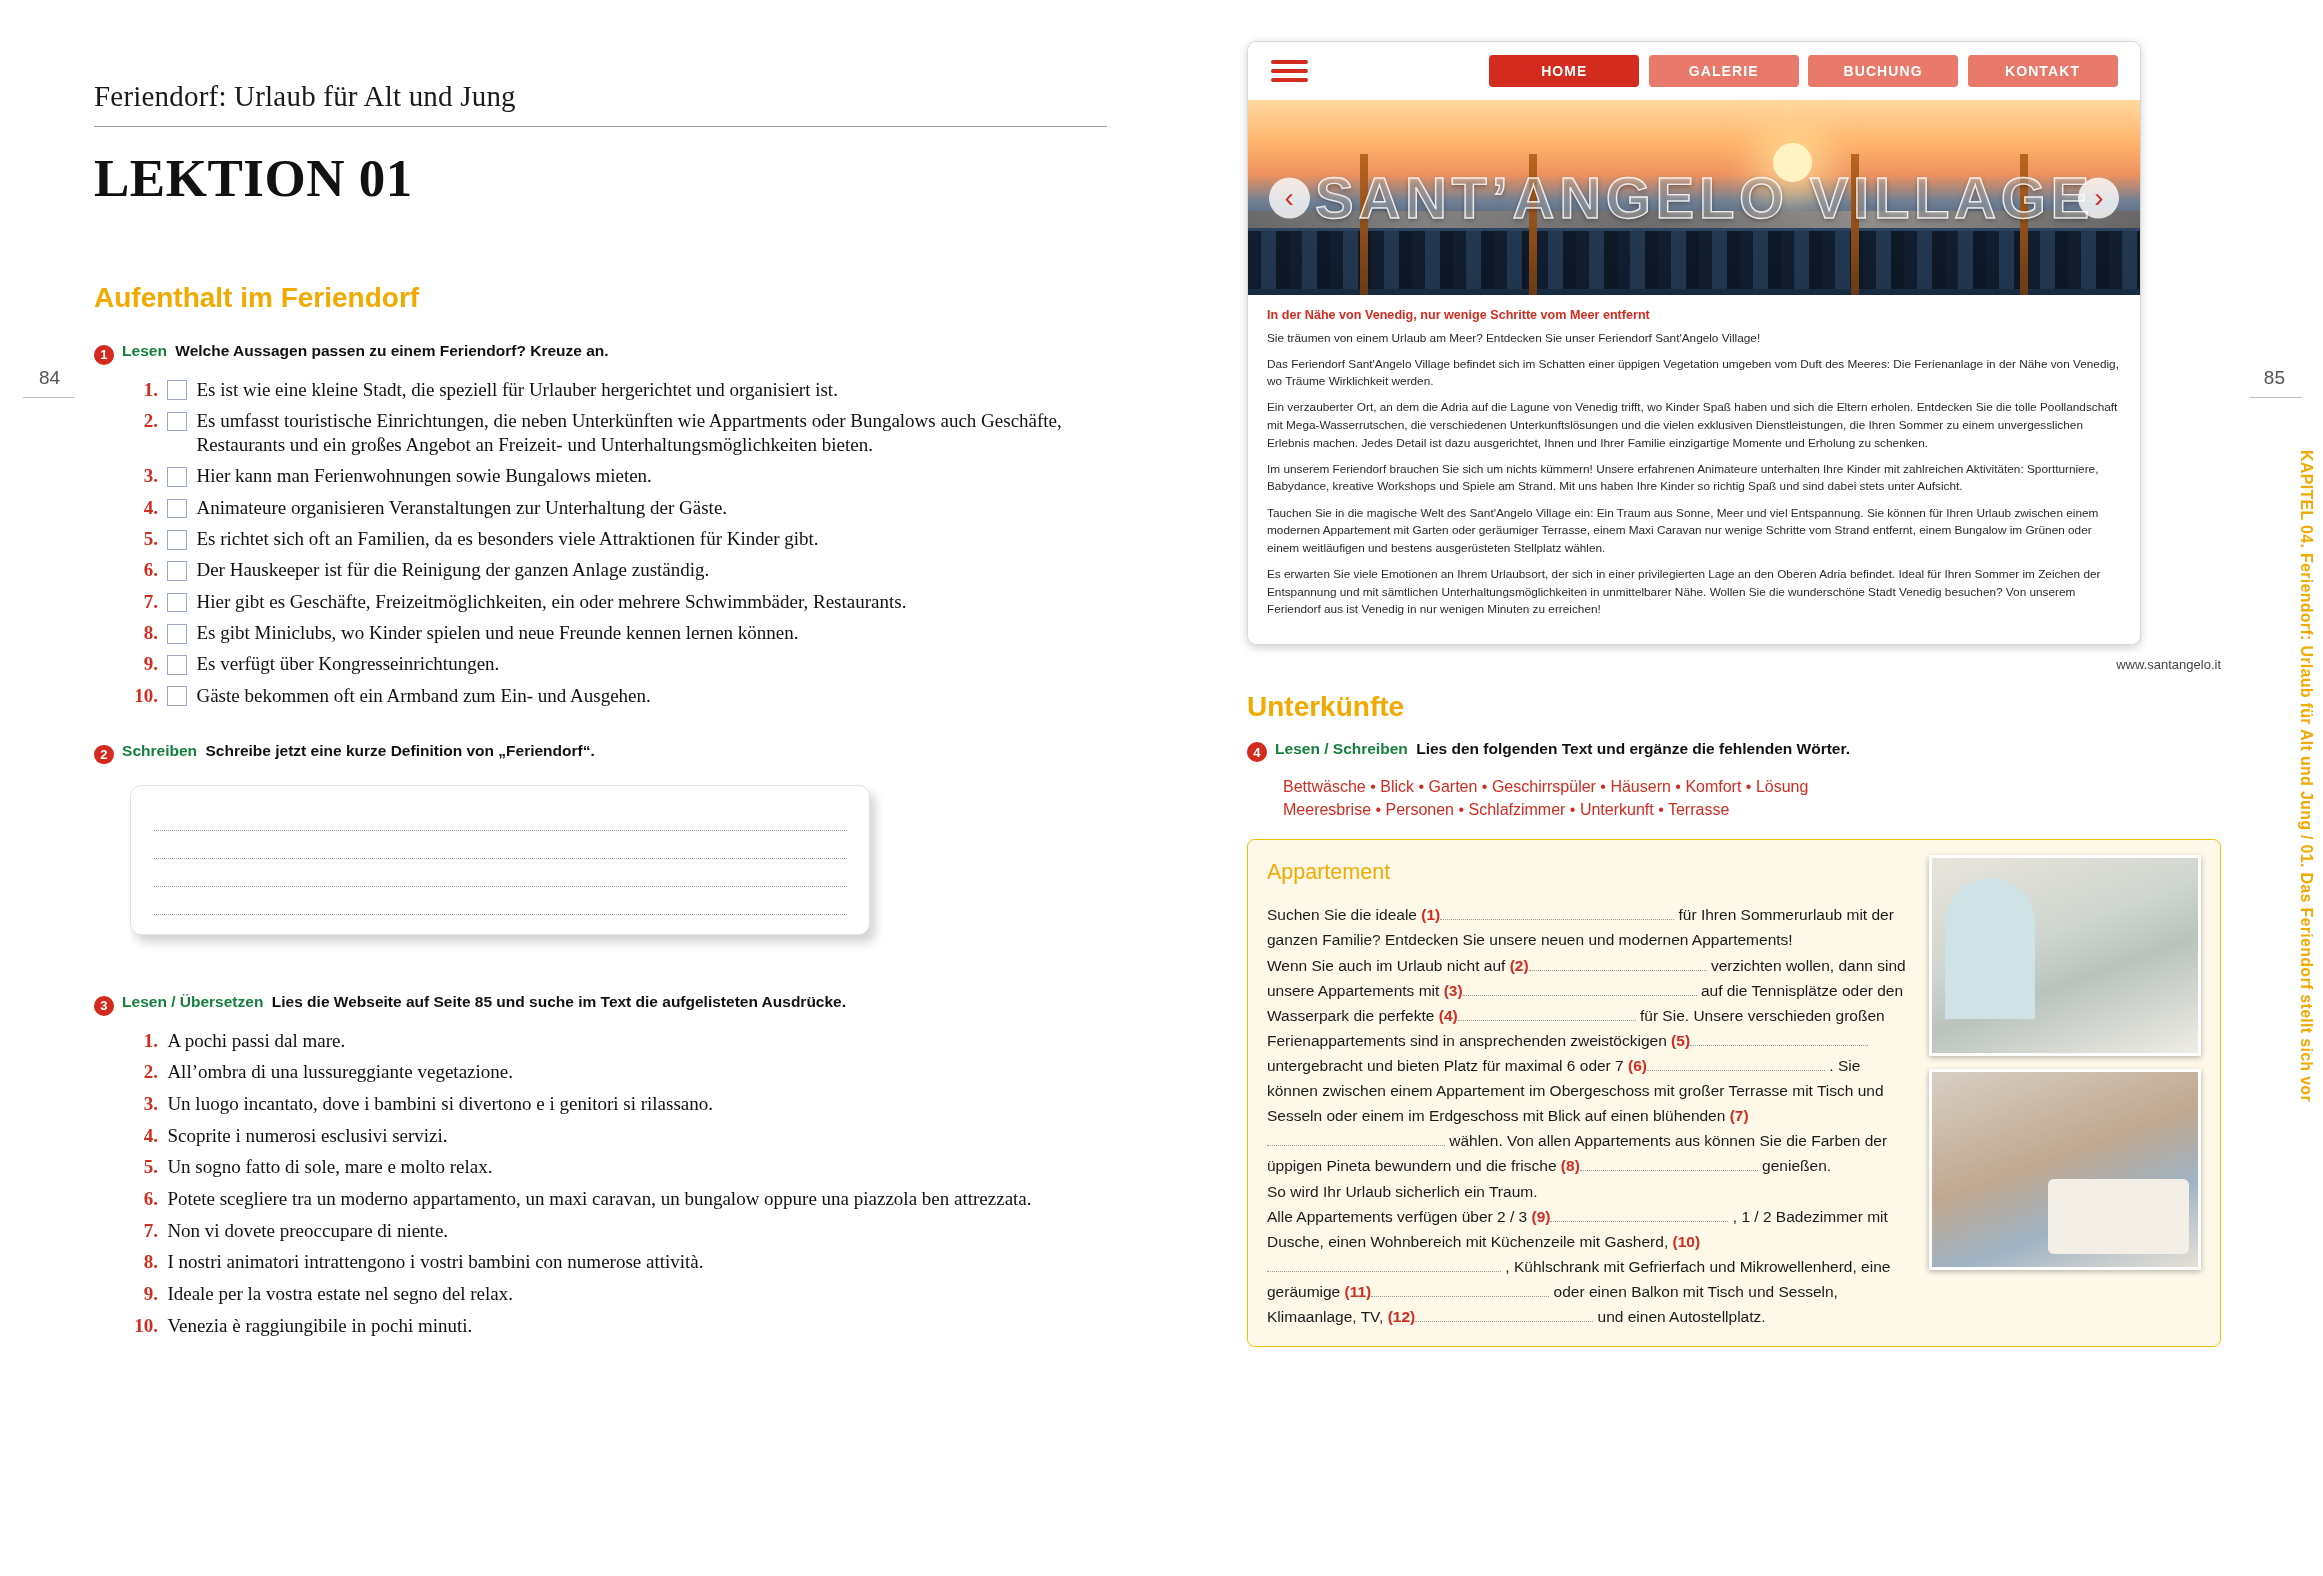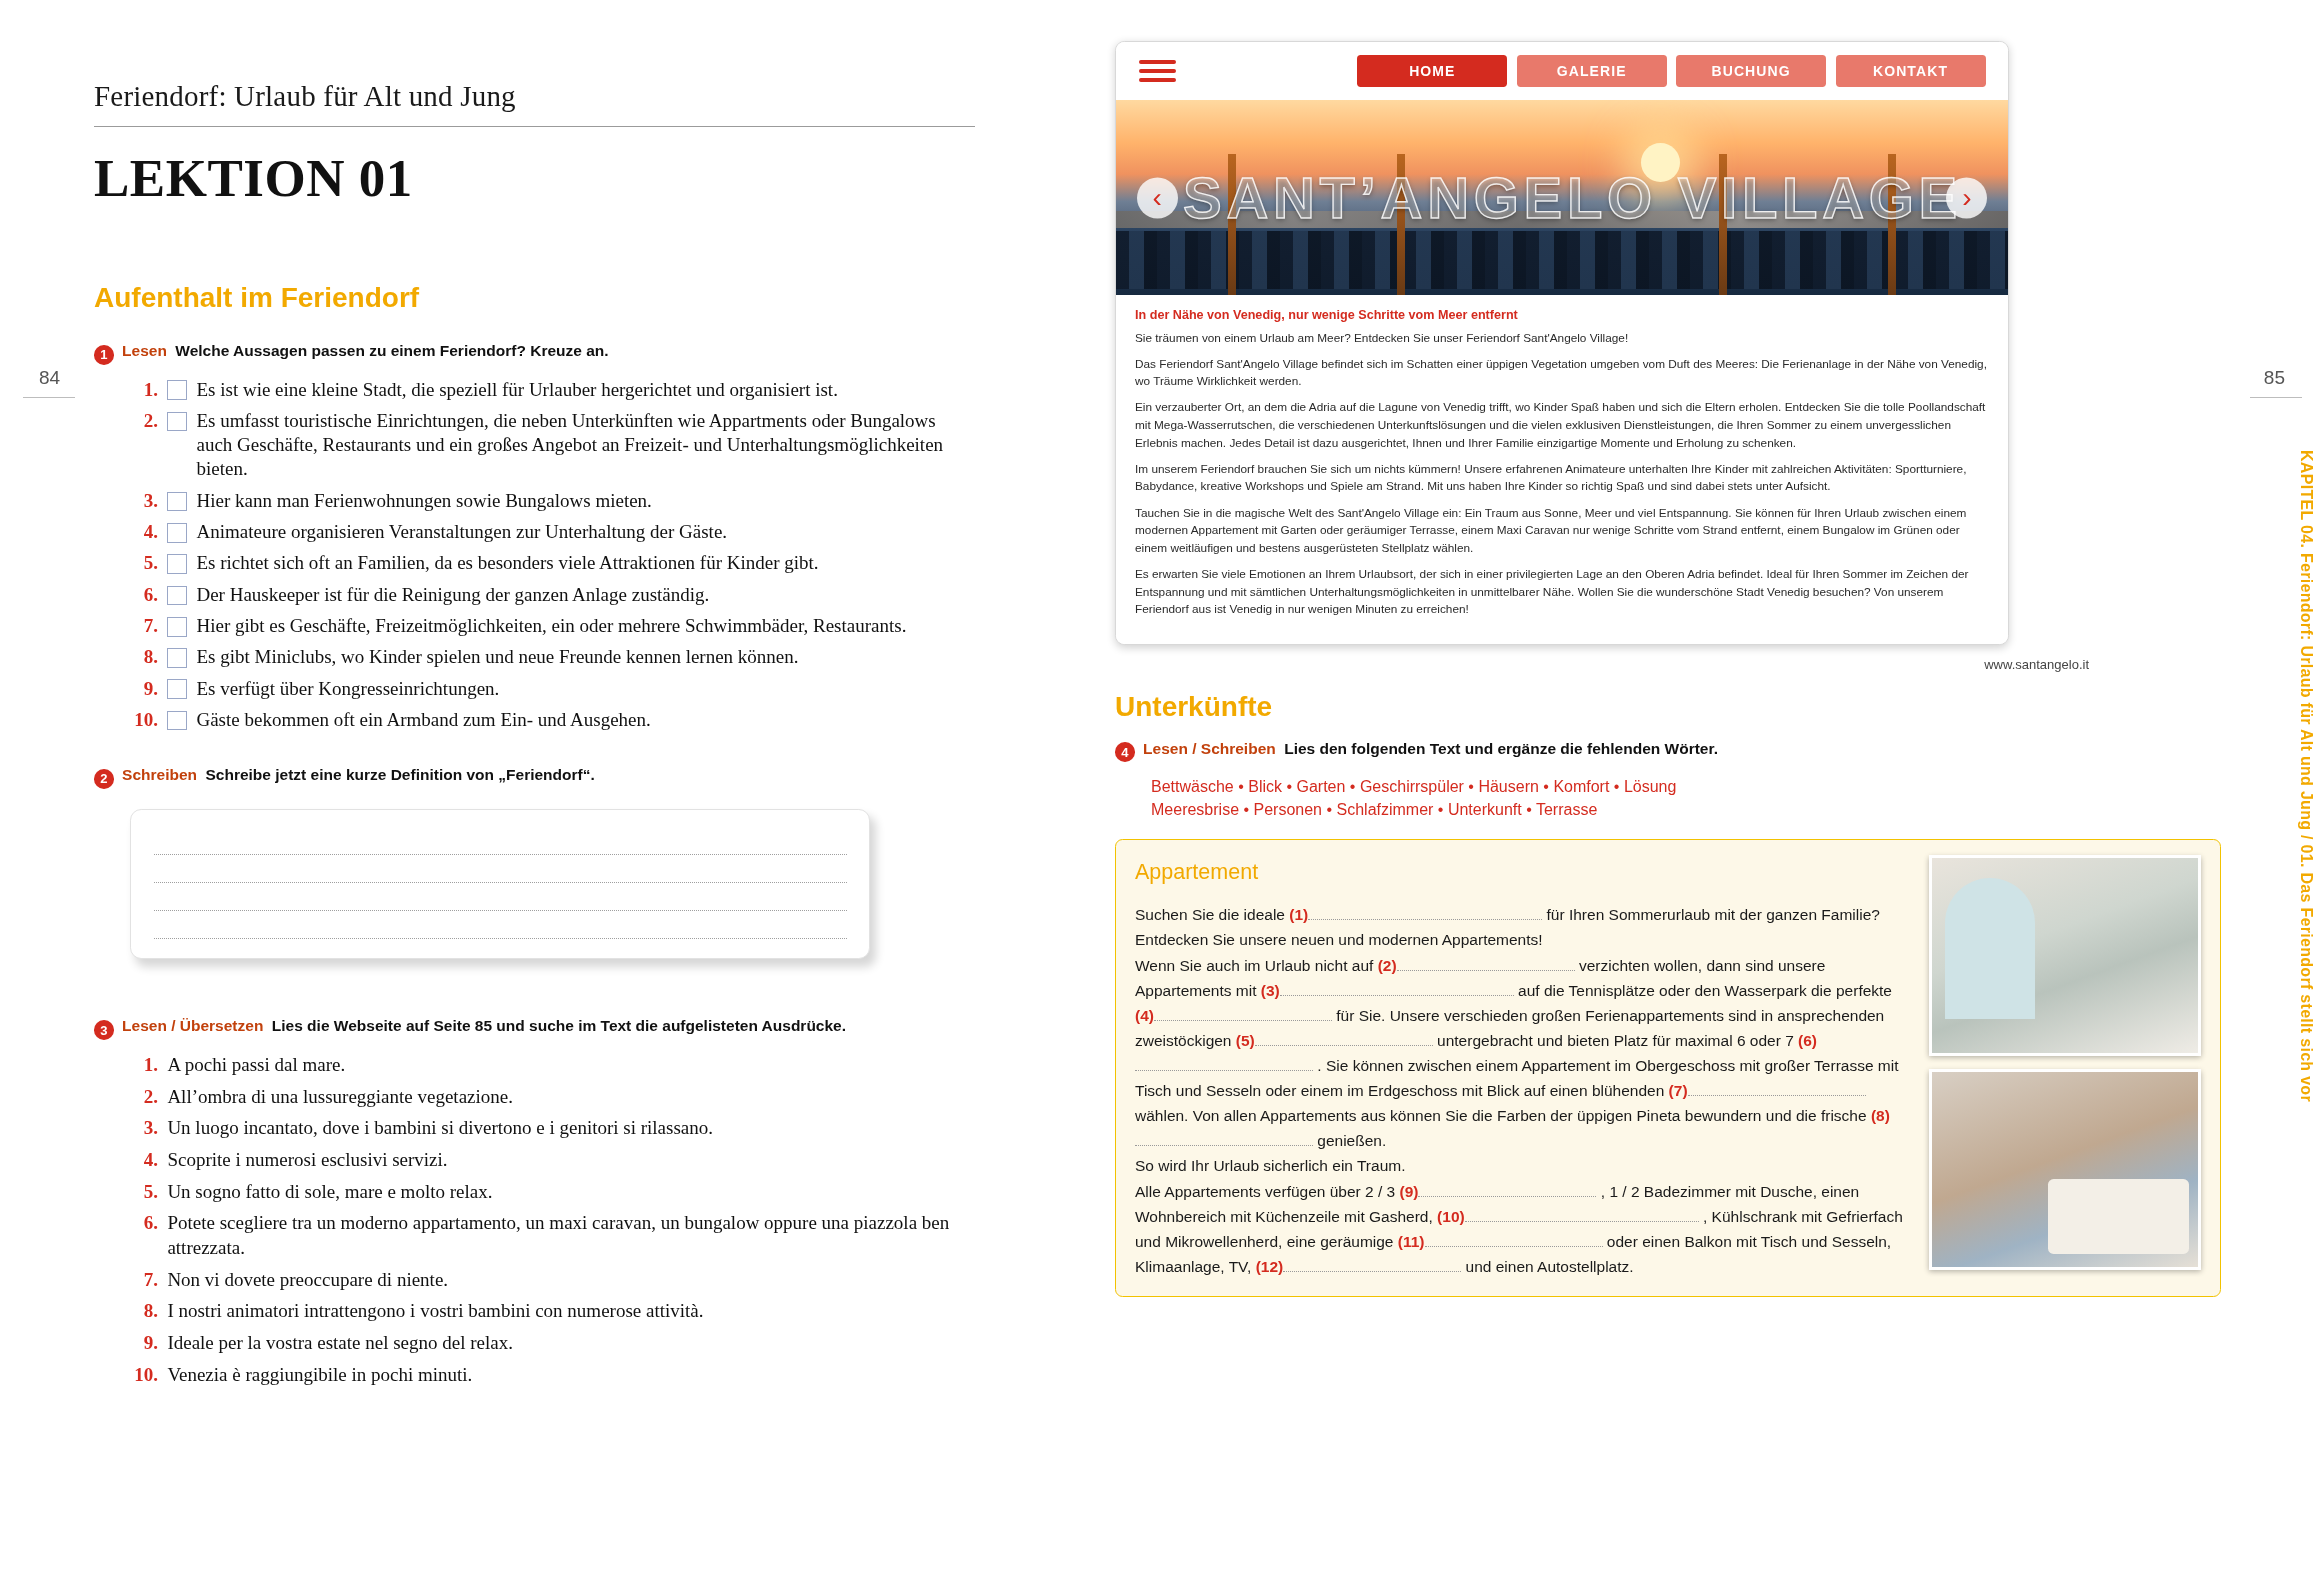--- a/index.html
+++ b/index.html
@@ -36,21 +36,21 @@
   }
   .task { margin-bottom:5.6px; }
   .task-head { display:flex; align-items:flex-start; gap:8.4px; margin-bottom:13px; }
   .num-circle {
     flex:0 0 auto; width:19.7px; height:19.7px; border-radius:50%;
     background:#d42b1f; color:#fff; font-family:"Liberation Sans", sans-serif;
     font-size:13px; font-weight:bold; display:flex; align-items:center; justify-content:center;
     margin-top:2.8px;
   }
   .task-verb {
-    color:#c2410c; font-family:"Liberation Sans", sans-serif;
+    color:#15803d; font-family:"Liberation Sans", sans-serif;
     font-weight:bold; font-size:15.5px; margin-right:4.7px;
   }
   .task-instr {
     font-family:"Liberation Sans", sans-serif; font-weight:bold;
     font-size:15.5px; color:#111;
   }
   .items { list-style:none; margin:0; padding:0 0 0 36px; }
   .items li { display:flex; gap:9.4px; margin-bottom:7px; font-size:19px; color:#111; line-height:1.28; }
   .it-num { color:#d42b1f; font-family:"Liberation Serif", serif; font-weight:bold; width:28px; text-align:right; flex:0 0 28px; }
   .it-box { width:19.7px; height:19.7px; border:1.1px solid #9aa7c7; flex:0 0 19.7px; margin-top:2.8px; background:#fff; }
@@ -112,21 +112,21 @@
   }
   .arrow.left { left:20.6px; } .arrow.right { right:20.6px; }
   .btext { padding:13px 19px 17px 19px; background:#fff; }
   .btext .redline { color:#d42b1f; font-family:"Liberation Sans", sans-serif; font-size:12.6px; font-weight:bold; margin-bottom:7.5px; }
   .btext p { margin:0 0 8.4px 0; font-family:"Liberation Sans", sans-serif; font-size:11.8px; line-height:1.5; color:#2a2a2a; }
   .weburl { text-align:right; width:974px; font-family:"Liberation Sans", sans-serif; font-size:13px; color:#444; margin-top:11.2px; }
 
   .unterk { color:#f2a900; font-family:"Liberation Sans", sans-serif; font-weight:bold; font-size:28px; margin:19px 0 17px 0; }
   .wordbank { color:#d42b1f; font-family:"Liberation Sans", sans-serif; font-size:16px; line-height:1.45; margin:13px 0 0 36px; }
   .appcard {
-    margin-top:17px; width:1106px; background:#fdf8e8; border:1.4px solid #f2c200; border-radius:7.5px;
+    margin-top:17px; width:974px; background:#fdf8e8; border:1.4px solid #f2c200; border-radius:7.5px;
     padding:15px 19px 17px 19px; position:relative; display:flex; gap:22px;
   }
   .appcard h3 { margin:0 0 13px 0; color:#f2a900; font-family:"Liberation Sans", sans-serif; font-size:21.5px; font-weight:normal; }
   .appcard .body { flex:1; font-family:"Liberation Sans", sans-serif; font-size:15.5px; line-height:1.62; color:#1a1a1a; }
   .gnum { color:#d42b1f; font-weight:bold; }
   .gap { display:inline-block; border-bottom:1.3px dotted #9a9a9a; height:14px; }
   .photos { width:272px; display:flex; flex-direction:column; gap:13px; }
   .photo { border:3.7px solid #fff; box-shadow:0 1.9px 5.6px rgba(0,0,0,.3); height:201px; }
   .photo.one { background:linear-gradient(160deg,#e9e4dc 0%,#cfd6cf 40%,#b9c3bc 60%,#efece6 100%); position:relative; }
   .photo.one:after { content:""; position:absolute; left:13px; top:20.6px; width:90px; height:141px; background:#cfe3e6; border-radius:45px 45px 0 0; }

